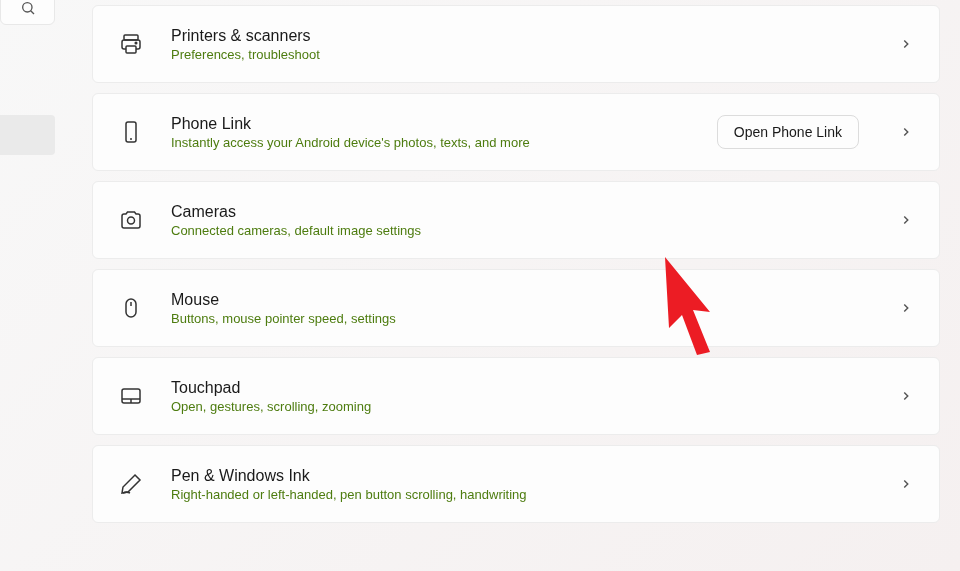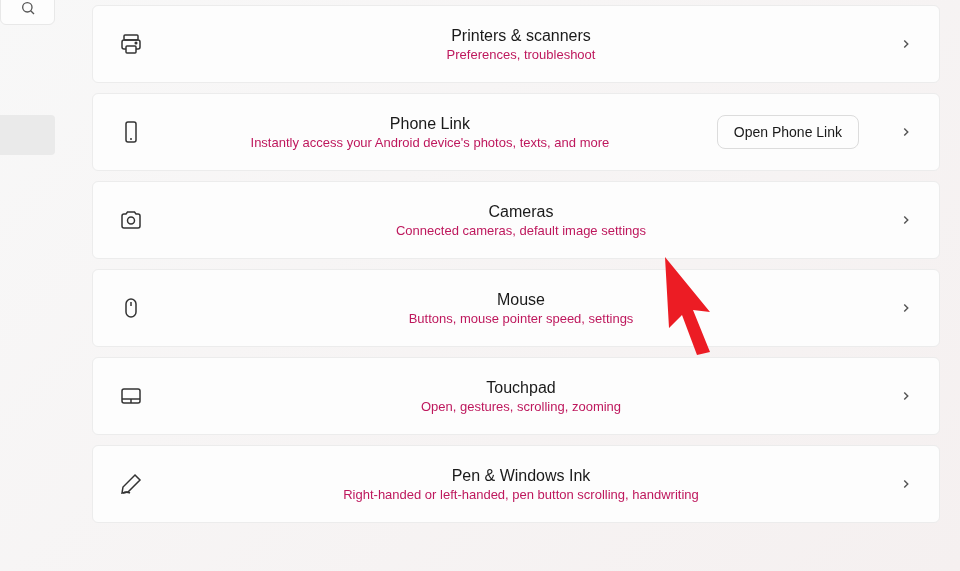--- a/index.html
+++ b/index.html
@@ -67,30 +67,29 @@
       display: flex;
       align-items: center;
       justify-content: center;
       flex-shrink: 0;
     }
     .card-content {
       flex: 1;
       display: flex;
       flex-direction: column;
       gap: 2px;
-      align-items: center;
     }
     .card-title {
       font-size: 16px;
       color: #1a1a1a;
       font-weight: 400;
     }
     .card-desc {
       font-size: 13px;
-      color: #be185d;
+      color: #4d7c0f;
     }
     .open-button {
       background: #fdfdfd;
       border: 1px solid #dcdcdc;
       border-radius: 8px;
       padding: 8px 16px;
       font-size: 14px;
       color: #1a1a1a;
       cursor: pointer;
       margin-right: 12px;

